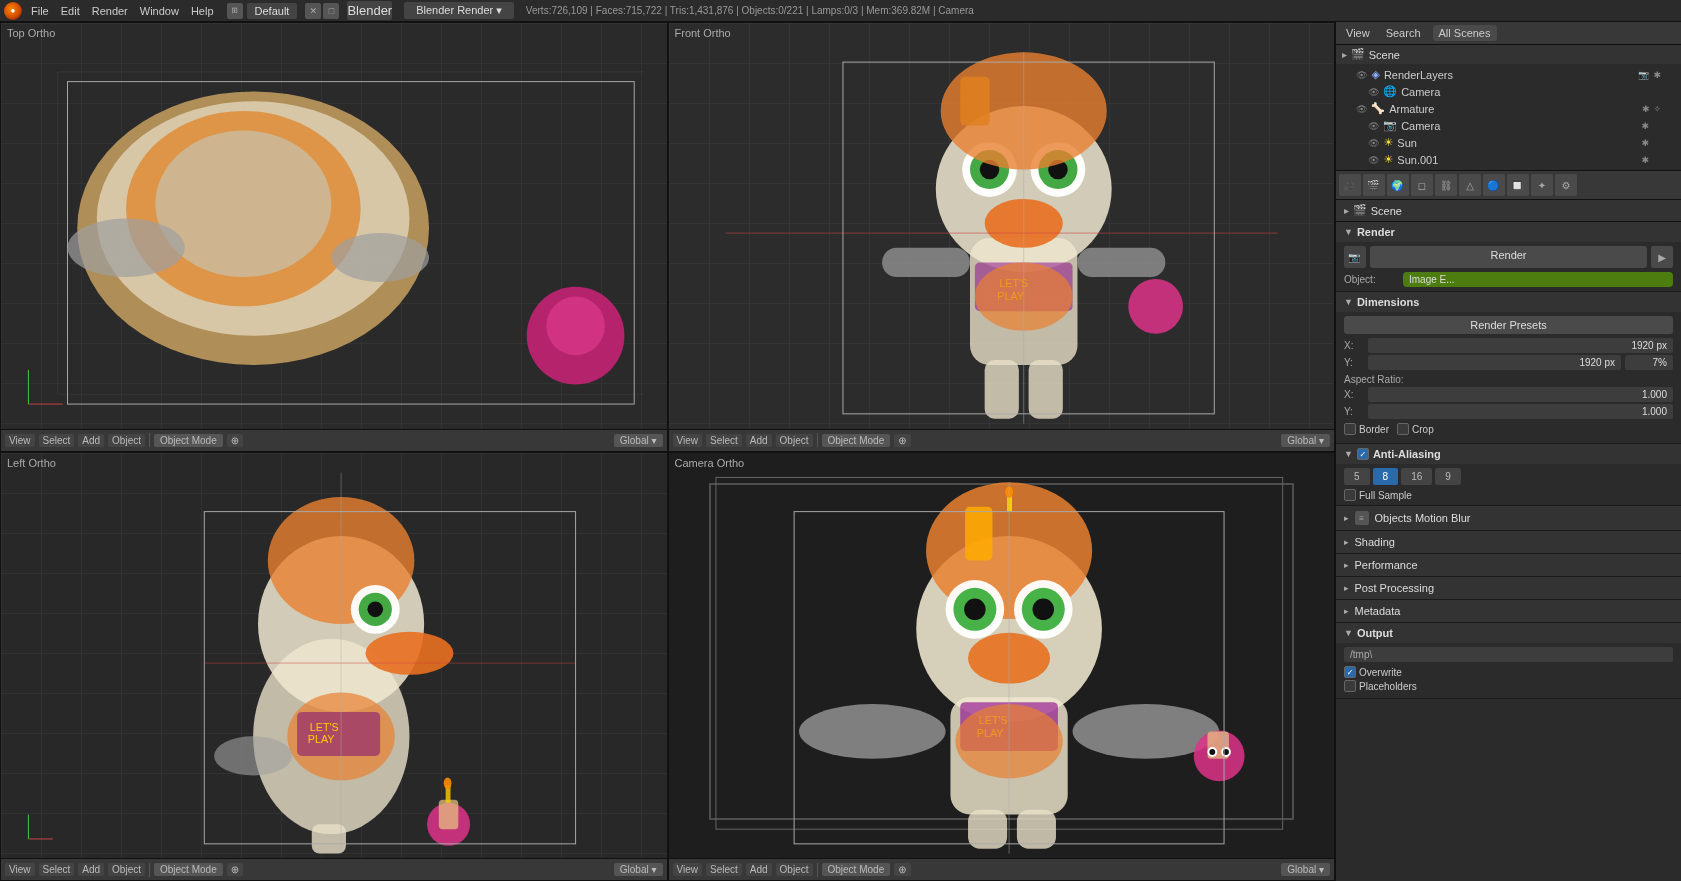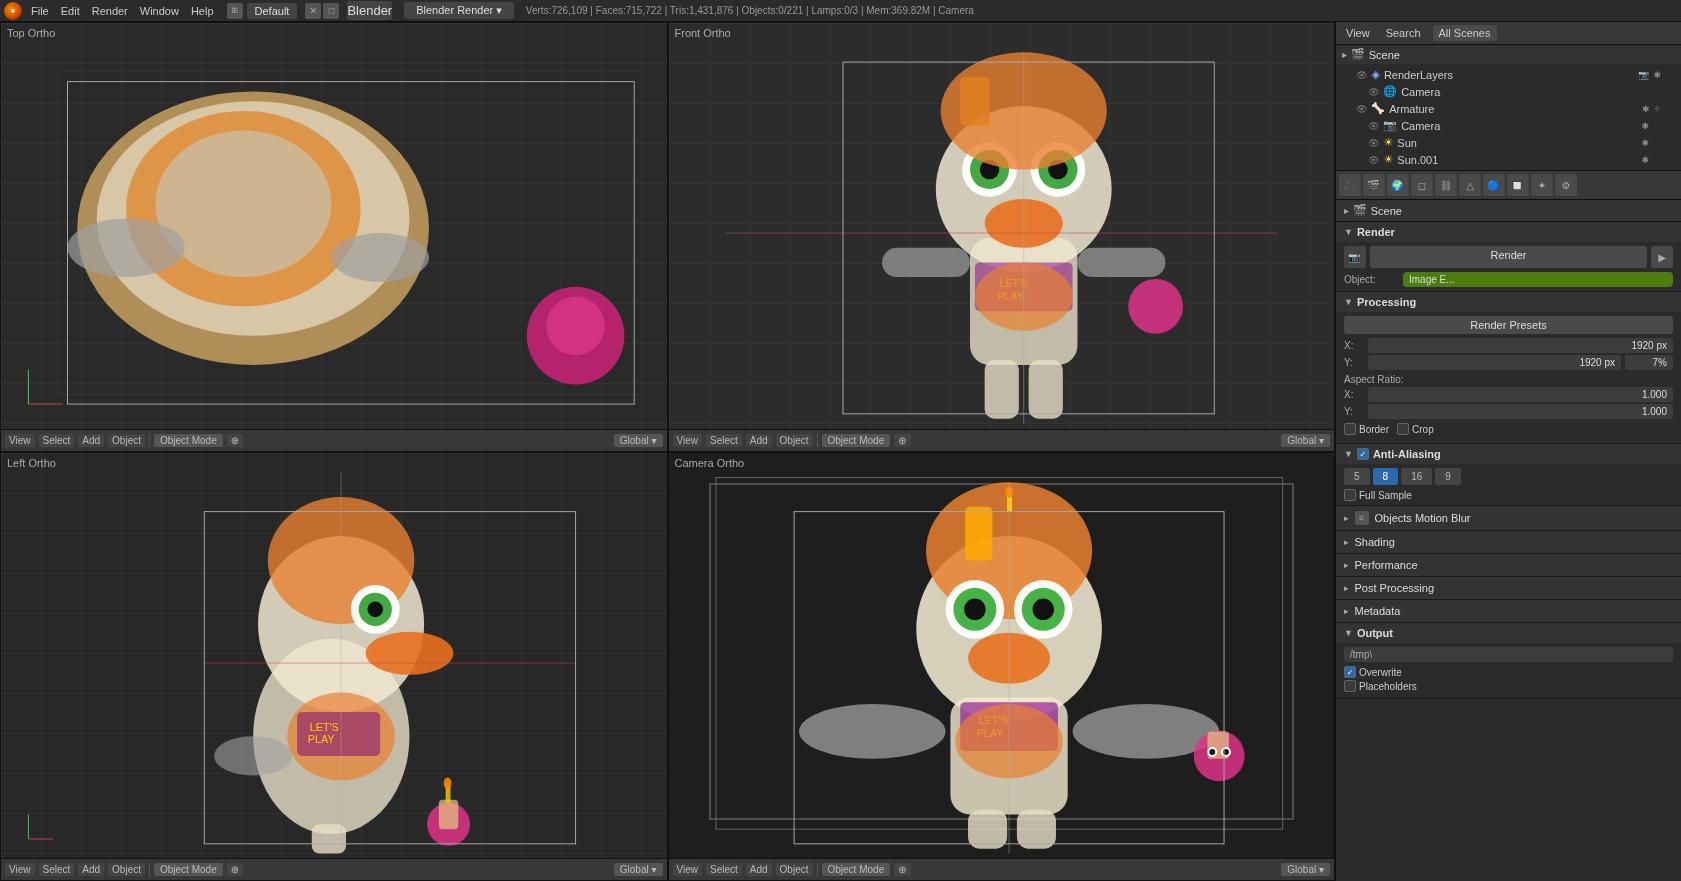--- a/index.html
+++ b/index.html
@@ -375,21 +375,21 @@
         <div style="display:flex; align-items:center; gap:4px;">
           <span style="font-size:10px;color:#aaa;width:55px;">Object:</span>
           <div style="flex:1;background:#4d7c0f;color:#ddd;font-size:10px;padding:2px 6px;border-radius:4px;cursor:pointer;">Image E...</div>
         </div>
       </div>
     </div>
 
     <div style="border-bottom:1px solid #1a1a1a;">
       <div style="display:flex; align-items:center; padding:4px 8px; background:#333; cursor:pointer; gap:4px;">
         <span style="color:#aaa; font-size:9px;">▼</span>
-        <span style="font-size:11px;color:#ddd;font-weight:bold;">Processing</span>
+        <span style="font-size:11px;color:#ddd;font-weight:bold;">Dimensions</span>
       </div>
       <div style="padding:4px 8px; background:#2b2b2b;">
 
         <div style="width:100%;background:#4a4a4a;color:#ddd;font-size:11px;padding:3px 8px;border-radius:3px;cursor:pointer;text-align:center;margin-bottom:4px;">Render Presets</div>
 
         <div style="display:flex; align-items:center; gap:4px; margin:2px 0;">
           <span style="font-size:10px;color:#aaa;width:20px;">X:</span>
           <div style="flex:1;background:#3d3d3d;color:#ddd;font-size:10px;padding:2px 6px;border-radius:2px;text-align:right;cursor:pointer;">1920 px</div>
         </div>
 

